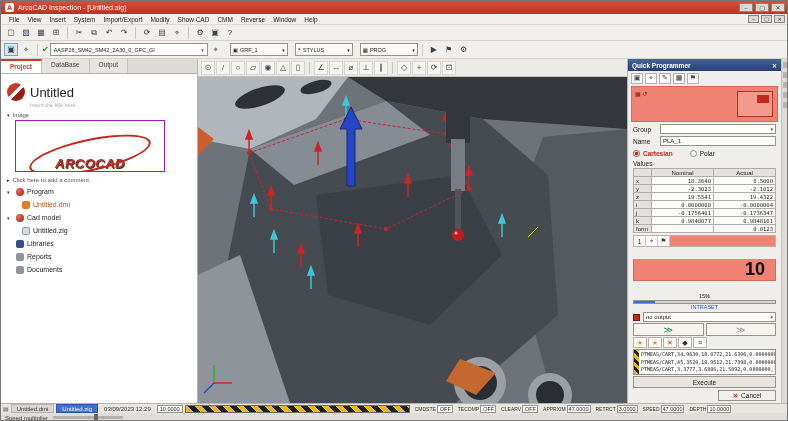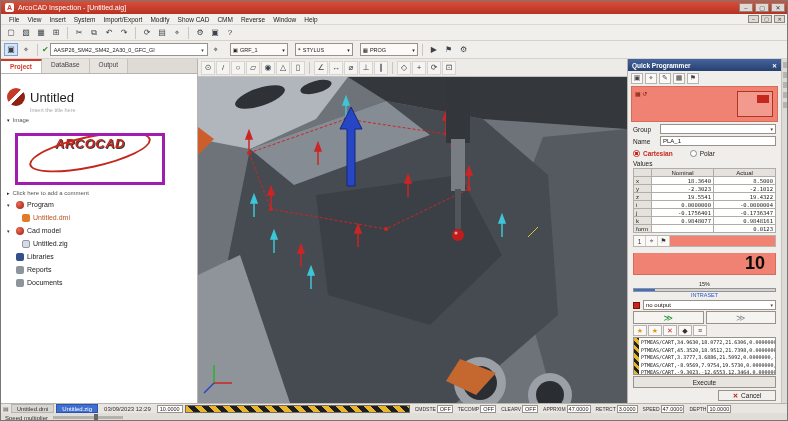--- a/index.html
+++ b/index.html
@@ -31,28 +31,28 @@
   .prog-combo { width:158px; }
   .selector { display:flex; align-items:center; gap:2px; height:13px; width:58px; border:1px solid #98928b; background:#fbfaf8; padding:0 2px; font-size:5.5px; margin-left:6px; }
   .selector .arrow { margin-left:auto; font-size:5px; }
   .check-glyph { color:#2e8f2e; font-size:8px; }
 
   
   .left-panel { position:absolute; left:0; top:58px; width:197px; height:344px; background:#fff; border-right:1px solid #b7b3ae; overflow:hidden; }
   .lp-tabs { display:flex; height:15px; background:#dedad6; border-bottom:1px solid #b7b3ae; font-size:6.5px; }
   .lp-tab { padding:2px 9px 0; border-right:1px solid #c6c2bd; background:#e7e4e0; color:#444; }
   .lp-tab.active { background:#fff; border-top:2px solid #cf3a28; color:#cf3a28; font-weight:bold; }
-  .lp-content { padding:14px 6px; }
+  .lp-content { padding:9px 6px; }
   .lp-title-row { display:flex; align-items:center; gap:5px; }
   .arco-mini { width:18px; height:18px; border-radius:50%; background:linear-gradient(135deg,#c43b28 42%,#fff 42% 56%,#8f2213 56%); }
   .lp-title { font-size:13px; color:#1c1c1c; }
   .lp-sub { font-size:5.5px; color:#aaa; margin:1px 0 4px 23px; }
   .lp-sec { display:flex; align-items:center; gap:3px; font-size:6px; color:#555; margin:3px 0 2px; }
   .sec-caret { font-size:5px; color:#222; }
-  .logo-box { width:150px; height:52px; margin:10px 0 5px 8px; border:3px solid #a21caf; position:relative; display:flex; align-items:flex-start; justify-content:center; overflow:hidden; }
+  .logo-box { width:150px; height:52px; margin:2px 0 5px 8px; border:1px solid #a21caf; position:relative; display:flex; align-items:flex-end; justify-content:center; overflow:hidden; }
   .logo-swoosh { position:absolute; width:124px; height:32px; border:2px solid #c4271c; border-radius:50%; transform:rotate(-12deg); }
   .logo-text { font-size:13px; font-weight:bold; font-style:italic; color:#c4271c; letter-spacing:.5px; text-shadow:1px 1px 0 #3a3a3a; }
   .lp-files-h { font-size:10px; font-weight:bold; color:#111; margin:7px 0 4px; }
   .tree-row { display:flex; align-items:center; gap:3px; height:13px; font-size:7px; color:#222; }
   .tree-row.indent { margin-left:15px; }
   .tree-caret { width:6px; font-size:5px; color:#333; }
   .tree-icon { width:8px; height:8px; border-radius:2px; }
   .ti-red { border-radius:50%; background:radial-gradient(circle at 35% 35%, #ea6c55, #9c1d0e); }
   .ti-orange { background:#e07b2a; }
   .ti-doc { background:#d7dce2; border:1px solid #8f98a3; }
@@ -86,21 +86,21 @@
   .radio-lbl.sel { color:#c4271c; font-weight:bold; }
   .qp-values-lbl { padding:1px 5px 0; font-size:6.5px; height:9px; }
   .qp-table { width:calc(100% - 10px); margin:0 5px; border-collapse:collapse; font-size:6px; }
   .qp-table th, .qp-table td { border:1px solid #b0aca6; height:8px; padding:0 2px; }
   .qp-table th { background:#e5e2dd; font-weight:normal; }
   .qp-table td { background:#fff; text-align:right; font-family:"DejaVu Sans Mono",monospace; font-size:5.5px; }
   .qp-table td.lbl { background:#e5e2dd; text-align:left; font-family:"Liberation Sans",sans-serif; font-size:6px; width:18px; }
   .qp-strip { height:12px; margin:2px 5px 0; display:flex; align-items:stretch; border:1px solid #b7b3ae; }
   .strip-icon { width:12px; background:#faf9f7; border-right:1px solid #cfcbc5; font-size:6.5px; display:flex; align-items:center; justify-content:center; color:#333; }
   .strip-fill { flex:1; background:#ef8272; }
-  .qp-big { height:22px; margin:6px 5px; background:#ef8272; border:1px solid #d96a58; border-top:none; display:flex; align-items:center; justify-content:flex-end; padding-right:10px; font-size:18px; font-weight:bold; color:#0c0c0c; }
+  .qp-big { height:22px; margin:12px 5px; background:#ef8272; border:1px solid #d96a58; border-top:none; display:flex; align-items:center; justify-content:flex-end; padding-right:10px; font-size:18px; font-weight:bold; color:#0c0c0c; }
   .qp-pct { height:7px; text-align:center; font-size:5.5px; color:#222; }
   .qp-bar { height:4px; margin:0 5px; background:#cfd3d8; border:1px solid #98928b; position:relative; }
   .qp-bar .fill { position:absolute; left:0; top:0; bottom:0; width:15%; background:#3a6fd8; }
   .qp-caption { height:7px; text-align:center; font-size:5.5px; color:#2b57d0; }
   .red-sq { width:7px; height:7px; background:#c4271c; border:1px solid #7a1507; }
   .qp-green-row { display:flex; gap:2px; padding:0 5px; height:13px; }
   .qp-green-btn { flex:1; border:1px solid #98928b; background:#f5f4f1; display:flex; align-items:center; justify-content:center; font-size:9px; color:#1f8f2f; }
   .qp-green-btn.alt { color:#8a8f95; }
   .qp-star-row { display:flex; gap:1px; padding:1px 5px 0; height:12px; }
   .qp-star { width:14px; border:1px solid #b7b3ae; background:#faf9f7; display:flex; align-items:center; justify-content:center; font-size:7px; }

